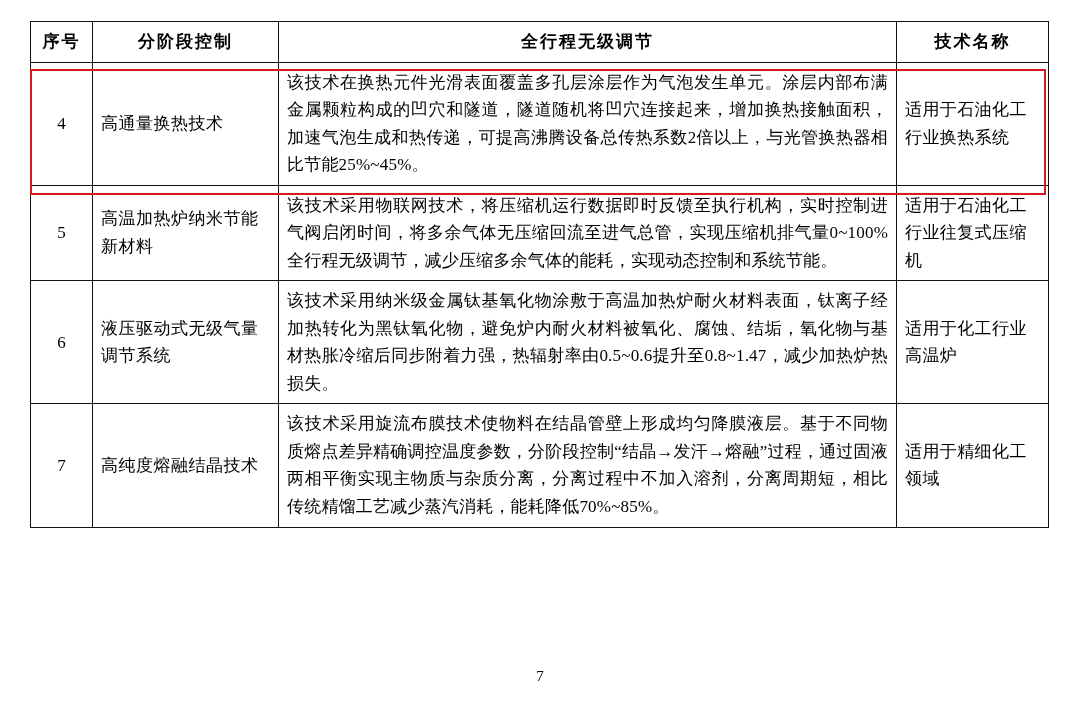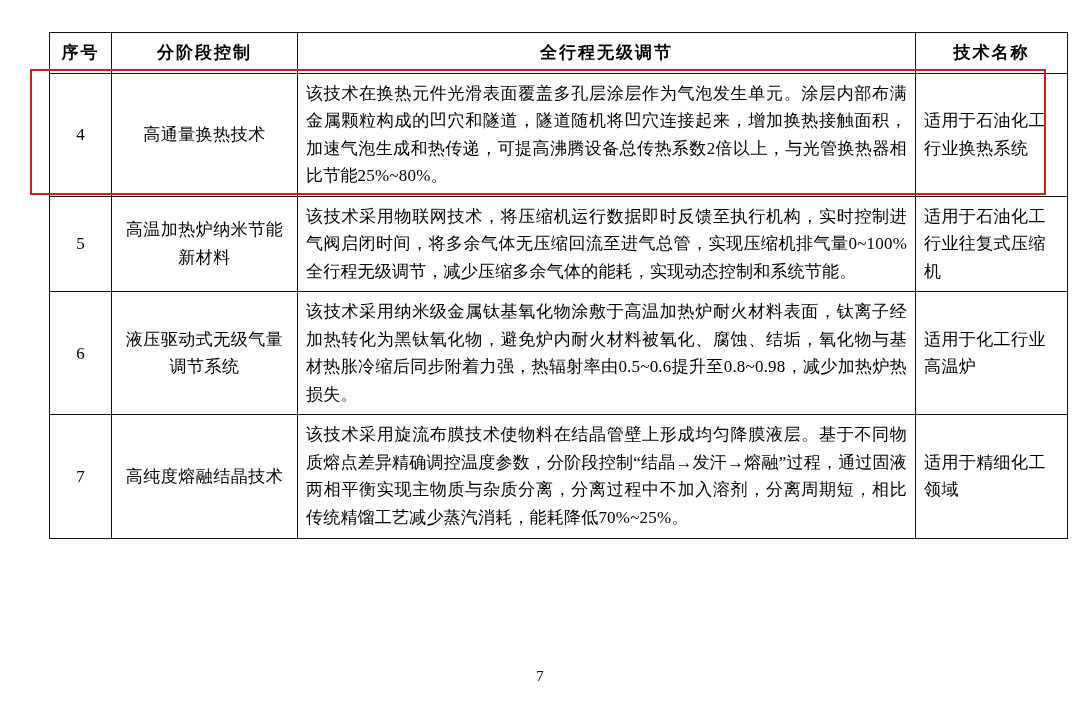--- a/index.html
+++ b/index.html
@@ -18,25 +18,24 @@
   .page {
     position: absolute;
     left: 0;
     top: 0;
     width: 1080px;
     height: 704px;
   }
   table.tech-table {
     position: absolute;
     left: 30px;
-    top: 32px;
+    top: 21px;
     width: 1018px;
     border-collapse: collapse;
     table-layout: fixed;
-    margin-left: 19px;
   }
   table.tech-table td,
   table.tech-table th {
     border: 1px solid #111111;
     vertical-align: middle;
     padding: 6px 8px;
     font-size: 17px;
     line-height: 1.62;
   }
   thead th {
@@ -49,21 +48,21 @@
   col.c-no    { width: 62px; }
   col.c-name  { width: 186px; }
   col.c-desc  { width: 618px; }
   col.c-scope { width: 152px; }
 
   td.cell-no {
     text-align: center;
     font-size: 18px;
   }
   td.cell-name {
-    text-align: center;
+    text-align: left;
     letter-spacing: 0.5px;
     font-family: Liberation Serif, serif;
   }
   td.cell-desc {
     text-align: justify;
     text-justify: inter-ideograph;
     letter-spacing: 0.2px;
   }
   td.cell-scope {
     text-align: left;
@@ -112,39 +111,39 @@
         <th>序号</th>
         <th>分阶段控制</th>
         <th>全行程无级调节</th>
         <th>技术名称</th>
       </tr>
     </thead>
     <tbody>
       <tr class="row-highlight">
         <td class="cell-no">4</td>
         <td class="cell-name">高通量换热技术</td>
-        <td class="cell-desc">该技术在换热元件光滑表面覆盖多孔层涂层作为气泡发生单元。涂层内部布满金属颗粒构成的凹穴和隧道，隧道随机将凹穴连接起来，增加换热接触面积，加速气泡生成和热传递，可提高沸腾设备总传热系数2倍以上，与光管换热器相比节能25%~80%。</td>
+        <td class="cell-desc">该技术在换热元件光滑表面覆盖多孔层涂层作为气泡发生单元。涂层内部布满金属颗粒构成的凹穴和隧道，隧道随机将凹穴连接起来，增加换热接触面积，加速气泡生成和热传递，可提高沸腾设备总传热系数2倍以上，与光管换热器相比节能25%~45%。</td>
         <td class="cell-scope">适用于石油化工行业换热系统</td>
       </tr>
       <tr>
         <td class="cell-no">5</td>
         <td class="cell-name">高温加热炉纳米节能新材料</td>
         <td class="cell-desc">该技术采用物联网技术，将压缩机运行数据即时反馈至执行机构，实时控制进气阀启闭时间，将多余气体无压缩回流至进气总管，实现压缩机排气量0~100%全行程无级调节，减少压缩多余气体的能耗，实现动态控制和系统节能。</td>
         <td class="cell-scope">适用于石油化工行业往复式压缩机</td>
       </tr>
       <tr>
         <td class="cell-no">6</td>
         <td class="cell-name">液压驱动式无级气量调节系统</td>
-        <td class="cell-desc">该技术采用纳米级金属钛基氧化物涂敷于高温加热炉耐火材料表面，钛离子经加热转化为黑钛氧化物，避免炉内耐火材料被氧化、腐蚀、结垢，氧化物与基材热胀冷缩后同步附着力强，热辐射率由0.5~0.6提升至0.8~0.98，减少加热炉热损失。</td>
+        <td class="cell-desc">该技术采用纳米级金属钛基氧化物涂敷于高温加热炉耐火材料表面，钛离子经加热转化为黑钛氧化物，避免炉内耐火材料被氧化、腐蚀、结垢，氧化物与基材热胀冷缩后同步附着力强，热辐射率由0.5~0.6提升至0.8~1.47，减少加热炉热损失。</td>
         <td class="cell-scope">适用于化工行业高温炉</td>
       </tr>
       <tr>
         <td class="cell-no">7</td>
         <td class="cell-name">高纯度熔融结晶技术</td>
-        <td class="cell-desc">该技术采用旋流布膜技术使物料在结晶管壁上形成均匀降膜液层。基于不同物质熔点差异精确调控温度参数，分阶段控制“结晶→发汗→熔融”过程，通过固液两相平衡实现主物质与杂质分离，分离过程中不加入溶剂，分离周期短，相比传统精馏工艺减少蒸汽消耗，能耗降低70%~25%。</td>
+        <td class="cell-desc">该技术采用旋流布膜技术使物料在结晶管壁上形成均匀降膜液层。基于不同物质熔点差异精确调控温度参数，分阶段控制“结晶→发汗→熔融”过程，通过固液两相平衡实现主物质与杂质分离，分离过程中不加入溶剂，分离周期短，相比传统精馏工艺减少蒸汽消耗，能耗降低70%~85%。</td>
         <td class="cell-scope">适用于精细化工领域</td>
       </tr>
     </tbody>
   </table>
 
   <div class="highlight-box"></div>
 
   <div class="page-number">7</div>
 
 </div>

